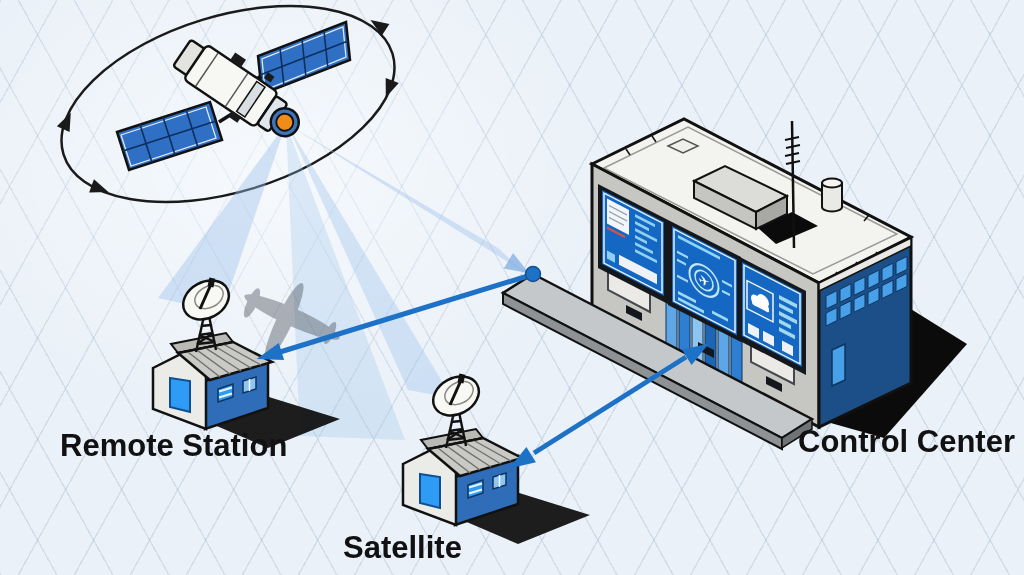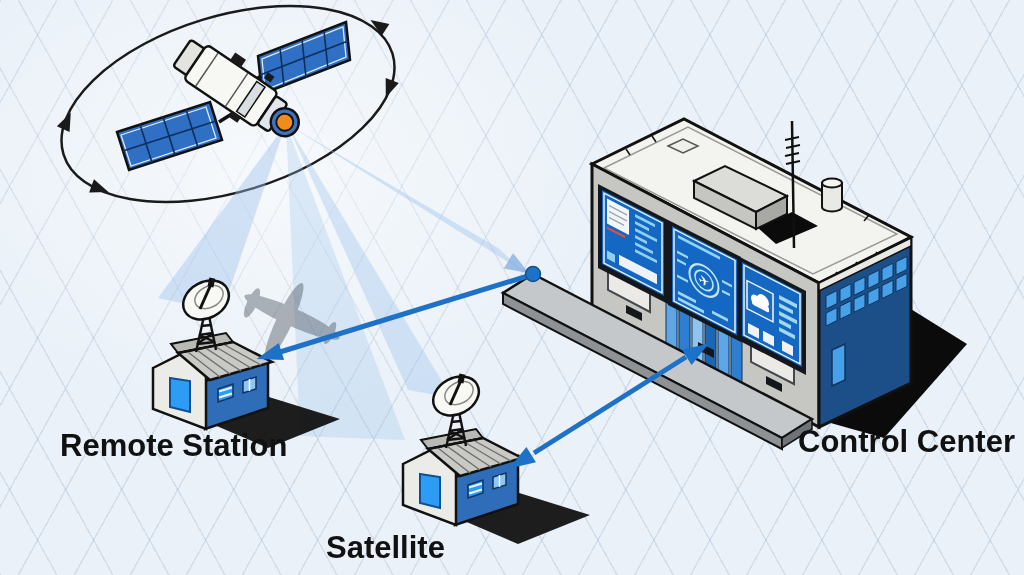--- a/index.html
+++ b/index.html
@@ -10,21 +10,21 @@
       repeating-linear-gradient(61deg, rgba(150,172,200,.28) 0 1.5px, transparent 1.5px 49px),
       repeating-linear-gradient(119deg, rgba(150,172,200,.28) 0 1.5px, transparent 1.5px 49px);
     font-family:"Liberation Sans", sans-serif;
   }
   svg{position:absolute;left:0;top:0;}
   .lbl{
     position:absolute;font-weight:700;font-size:31px;color:#111;
     text-align:left;line-height:1.05;letter-spacing:0px;white-space:nowrap;
   }
   .lbl-remote{left:60px;top:430px;width:280px;}
-  .lbl-satellite{left:326px;top:532px;width:200px;}
+  .lbl-satellite{left:343px;top:532px;width:200px;}
   .lbl-control{left:798px;top:426px;width:240px;}
 </style>
 </head>
 <body>
 
 <div class="stage">
 <svg width="1024" height="575" viewBox="0 0 1024 575">
   <defs>
     <radialGradient id="glowGrad" cx="50%" cy="50%" r="50%">
       <stop offset="0%" stop-color="#ffffff" stop-opacity="0.6"></stop>

